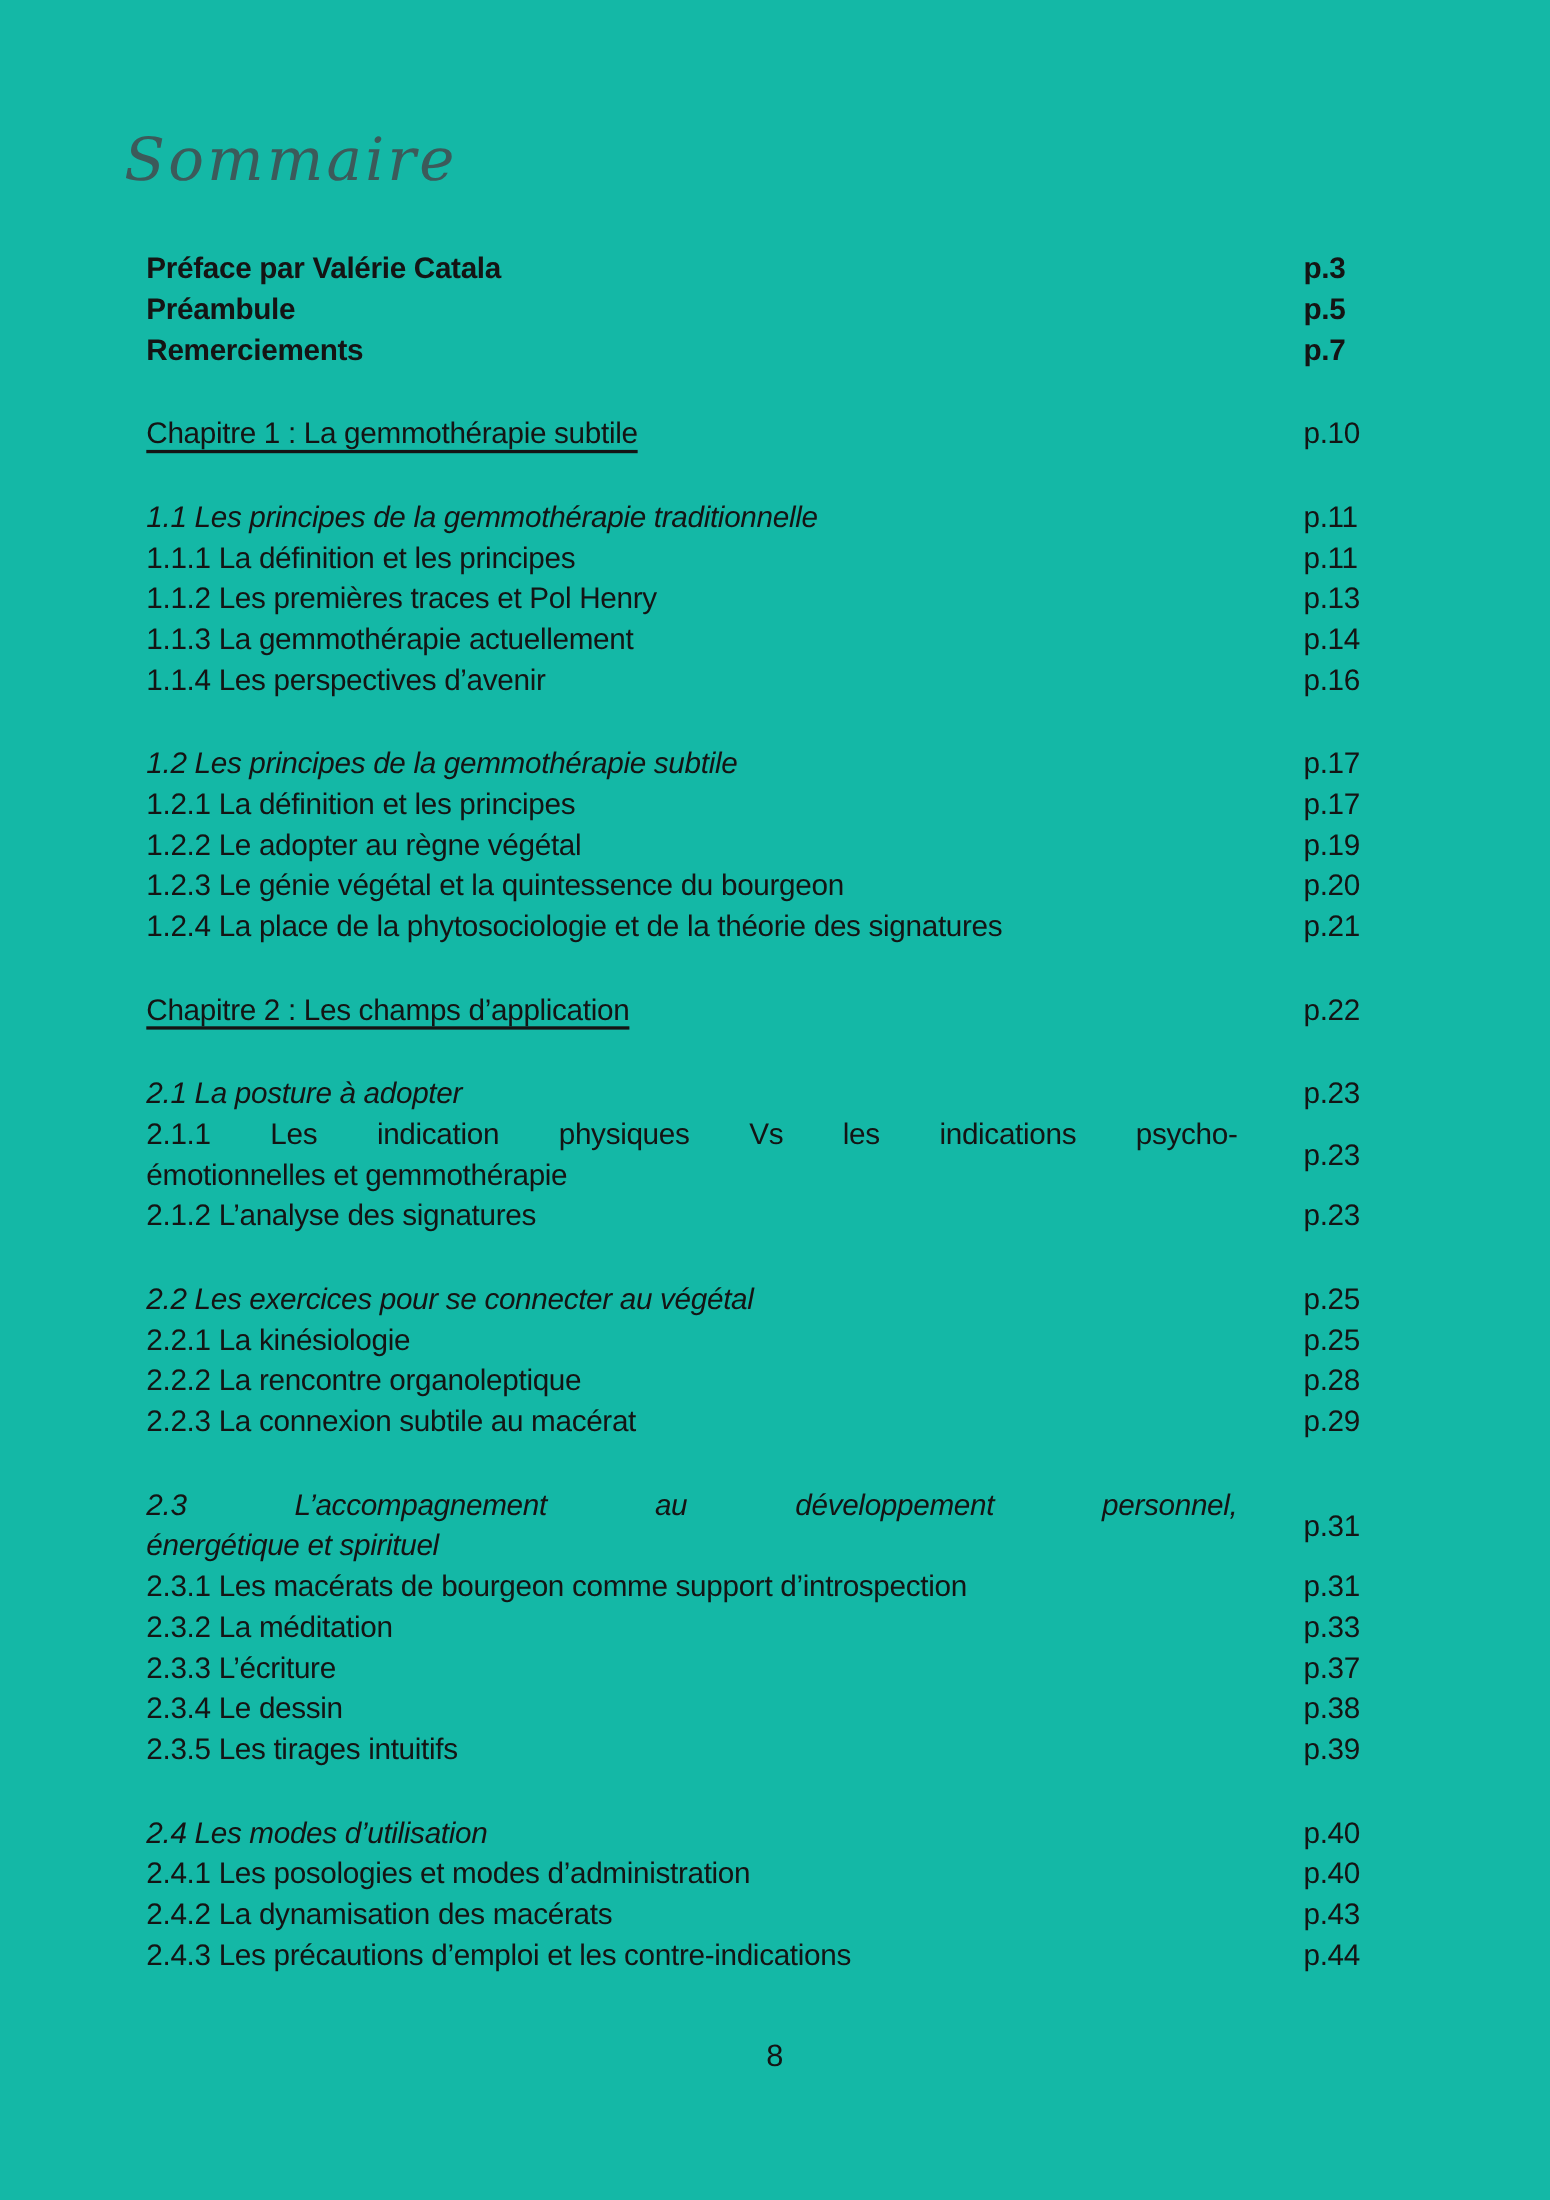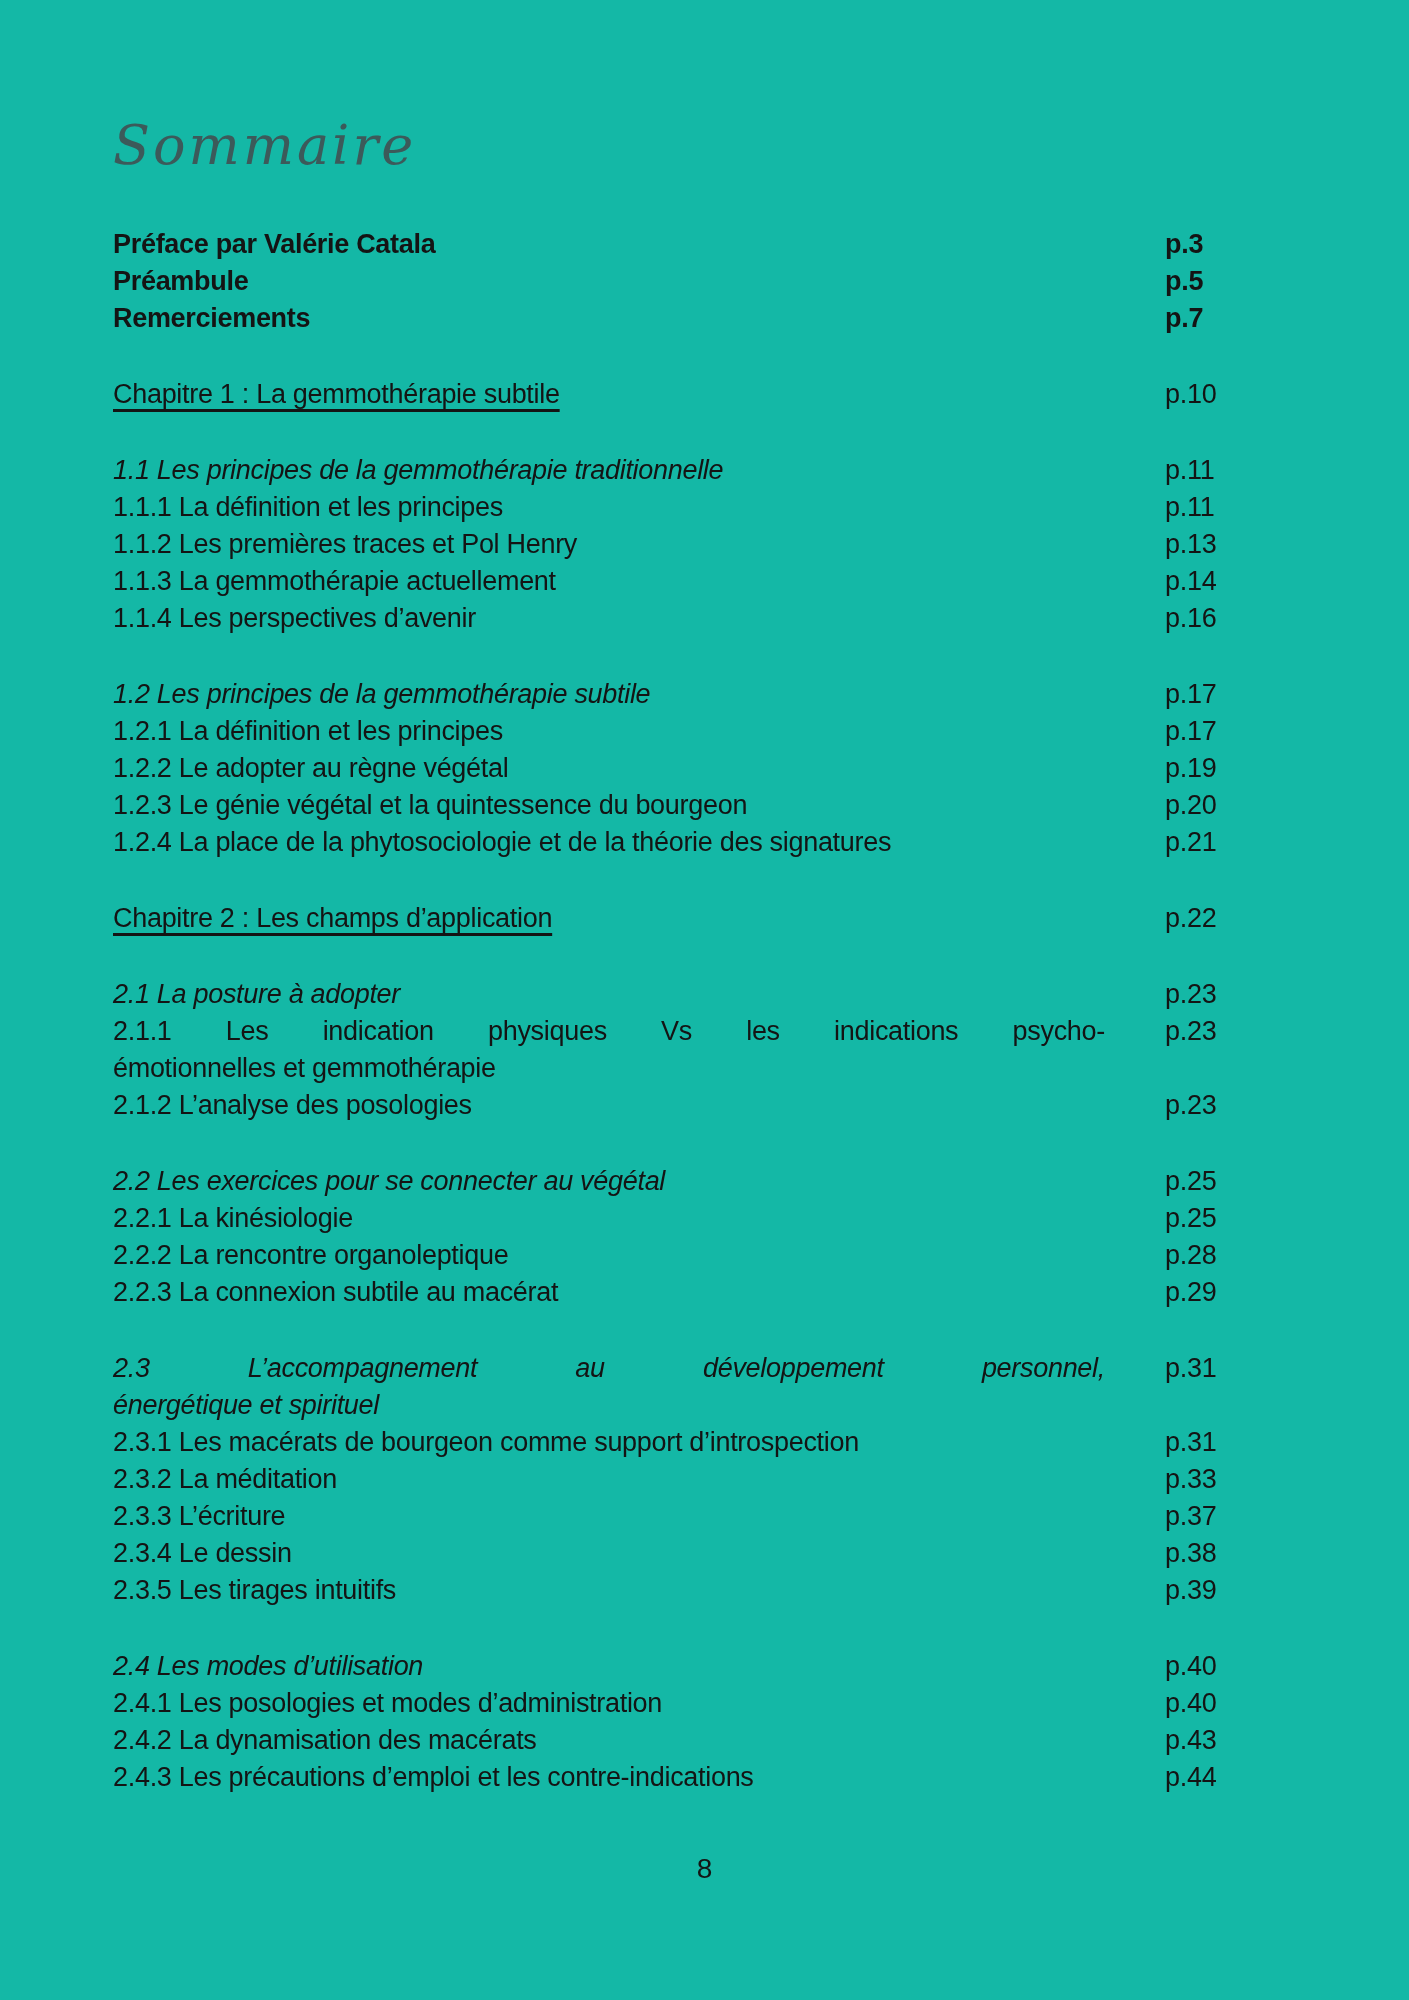--- a/index.html
+++ b/index.html
@@ -12,21 +12,21 @@
     overflow:hidden;
   }
   .content { position:absolute; left:113px; top:110px; width:1170px; }
   .script-title {
     font-family:"DejaVu Serif", serif;
     font-style:italic; font-weight:400;
     font-size:54px; line-height:72px;
     color:#3c5a5a; letter-spacing:3px;
   }
   .toc { margin-top:44px; font-size:27px; letter-spacing:-0.3px; }
-  .toc-row { display:flex; align-items:flex-start; }
+  .toc-row { display:flex; align-items:center;margin-left:20px; }
   .toc-label {
     flex:0 0 1052px; box-sizing:border-box; padding-right:60px;
     line-height:37px;
   }
   .toc-page { line-height:37px; white-space:nowrap; }
   .toc-gap { height:39px; }
   
   .fm .toc-label, .fm .toc-page { font-weight:700; }
   .chapter .toc-label, .chapter .toc-page { font-weight:400; }
   .chapter .toc-label span {
@@ -133,21 +133,21 @@
         <div class="toc-page">p.23</div>
       </div>
       <div class="toc-row">
         <div class="toc-label">
           <span class="line-just">2.1.1 Les indication physiques Vs les indications psycho-</span>
           <span class="line-normal">émotionnelles et gemmothérapie</span>
         </div>
         <div class="toc-page">p.23</div>
       </div>
       <div class="toc-row">
-        <div class="toc-label">2.1.2 L’analyse des posologies</div>
+        <div class="toc-label">2.1.2 L’analyse des signatures</div>
         <div class="toc-page">p.23</div>
       </div>
 
       <div class="toc-gap"></div>
 
       <div class="toc-row section">
         <div class="toc-label">2.2 Les exercices pour se connecter au végétal</div>
         <div class="toc-page">p.25</div>
       </div>
       <div class="toc-row">

